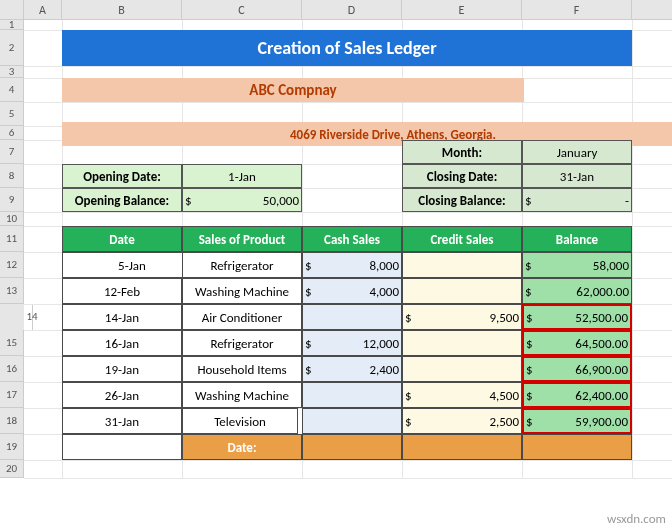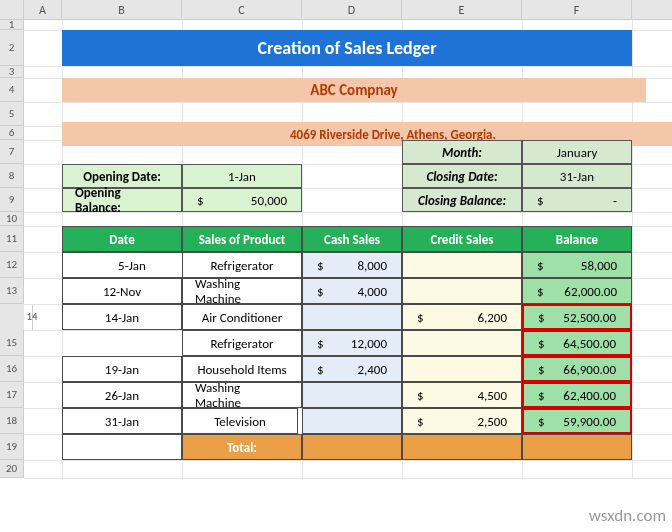--- a/index.html
+++ b/index.html
@@ -59,59 +59,59 @@
 .gridlines .gl-col {
   position: absolute; top:0; bottom:0; border-right:1px solid #e6e6e6;
 }
 .gridlines .gl-row {
   position: absolute; left:0; right:0; border-bottom:1px solid #e6e6e6;
 }
 .cell {
   position: absolute;
   display: flex;
   align-items: center;
-  padding: 0 12px;
+  padding: 0 0;
   border: 1px solid transparent;
 }
 .title-bar {
   background: #1f73d6;
   color: #fff;
   font-weight: bold;
   font-size: 18px;
   justify-content: center;
   border: 1px solid #1f73d6;
 }
 .company {
   background: #f4c7ab;
   color: #b33a00;
   font-weight: bold;
   justify-content: center;
   border:1px solid #f4c7ab;
 }
 .company-top { font-size: 15px; }
 .openbox { border:1px solid #555; justify-content:center; font-weight:bold; background:#d9f2d0; }
 .openval { border:1px solid #555; background:#d9f2d0; }
-.monthbox { border:1px solid #555; justify-content:center; font-weight:bold; background:#d6e8d0;font-style:italic; }
+.monthbox { border:1px solid #555; justify-content:center; font-weight:bold; background:#d6e8d0; }
 .monthval { border:1px solid #555; justify-content:center; background:#d6e8d0; }
 .th { background:#25b05a; color:#fff; font-weight:bold; justify-content:center; border:1px solid #4a4a4a;}
 .td { border:1px solid #4a4a4a; justify-content:center; background:#fff;}
 .td-amt { background:#fdf9e3; justify-content:space-between;}
 .td-amt.cash { background:#e3ecf7; }
 .td-amt.bal { background:#9fe0a9; }
 .td-total-label { background:#ea9e45; color:#fff; font-weight:bold; border:1px solid #4a4a4a; justify-content:center;}
 .td-total-blank { background:#ea9e45; border:1px solid #4a4a4a;}
 .redbox {
   border:2px solid #d40000 !important;
 }
 .money { display:flex; justify-content:space-between; width:100%; padding:0 2px;}
 .watermark {
   position:absolute;
   right:6px;
   bottom:6px;
-  font-size:17px;
+  font-size:13px;
   color:#999;
 }
 </style>
 </head>
 <body>
 <div class="wrapper">
 
 <div class="colhdr">
   <div class="corner"></div>
   <div class="ch" style="width:38px">A</div>
@@ -168,21 +168,21 @@
           <div class="gl-row" style="top: 284px;"></div>
           <div class="gl-row" style="top: 310px;"></div>
           <div class="gl-row" style="top: 336px;"></div>
           <div class="gl-row" style="top: 362px;"></div>
           <div class="gl-row" style="top: 388px;"></div>
           <div class="gl-row" style="top: 414px;"></div>
           <div class="gl-row" style="top: 440px;"></div>
           <div class="gl-row" style="top: 458px;"></div>
         </div>
   <div class="cell title-bar" style="left: 38px; top: 10px; width: 570px; height: 36px;">Creation of Sales Ledger</div>
-        <div class="cell company company-top" style="left: 38px; top: 58px; width: 584px; height: 24px;">ABC Compnay</div>
+        <div class="cell company company-top" style="left: 38px; top: 58px; width: 462px; height: 24px;">ABC Compnay</div>
         <div class="cell company" style="left: 38px; top: 82px; width: 662px; height: 24px; margin-top: 20px;">4069 Riverside Drive, Athens, Georgia.</div>
         <div class="cell monthbox" style="left: 378px; top: 120px; width: 120px; height: 24px;">Month:</div>
         <div class="cell monthval" style="left: 498px; top: 120px; width: 110px; height: 24px;">January</div>
         <div class="cell monthbox" style="left: 378px; top: 144px; width: 120px; height: 24px;">Closing Date:</div>
         <div class="cell monthval" style="left: 498px; top: 144px; width: 110px; height: 24px;">31-Jan</div>
         <div class="cell monthbox" style="left: 378px; top: 168px; width: 120px; height: 24px;">Closing Balance:</div>
         <div class="cell monthval" style="left: 498px; top: 168px; width: 110px; height: 24px;">
           <div class="money">
             <span>$</span>
             <span>-</span>
@@ -212,50 +212,51 @@
             <span>8,000</span>
           </div>
         </div>
         <div class="cell td td-amt" style="left: 378px; top: 232px; width: 120px; height: 26px;"></div>
         <div class="cell td td-amt bal" style="left: 498px; top: 232px; width: 110px; height: 26px;">
           <div class="money">
             <span>$</span>
             <span>58,000</span>
           </div>
         </div>
-        <div class="cell td" style="left: 38px; top: 258px; width: 120px; height: 26px;">12-Nov</div>
+        <div class="cell td" style="left: 38px; top: 258px; width: 120px; height: 26px;">12-Feb</div>
         <div class="cell td" style="left: 158px; top: 258px; width: 120px; height: 26px;">Washing Machine</div>
         <div class="cell td td-amt cash" style="left: 278px; top: 258px; width: 100px; height: 26px;">
           <div class="money">
             <span>$</span>
             <span>4,000</span>
           </div>
         </div>
         <div class="cell td td-amt" style="left: 378px; top: 258px; width: 120px; height: 26px;"></div>
         <div class="cell td td-amt bal" style="left: 498px; top: 258px; width: 110px; height: 26px;">
           <div class="money">
             <span>$</span>
             <span>62,000.00</span>
           </div>
         </div>
         <div class="cell td" style="left: 38px; top: 284px; width: 120px; height: 26px;">14-Jan</div>
         <div class="cell td" style="left: 158px; top: 284px; width: 120px; height: 26px;">Air Conditioner</div>
         <div class="cell td td-amt cash" style="left: 278px; top: 284px; width: 100px; height: 26px;"></div>
         <div class="cell td td-amt" style="left: 378px; top: 284px; width: 120px; height: 26px;">
           <div class="money">
             <span>$</span>
-            <span>6,200</span>
+            <span>9,500</span>
           </div>
         </div>
         <div class="cell td td-amt bal redbox" style="left: 498px; top: 284px; width: 110px; height: 26px;">
           <div class="money">
             <span>$</span>
             <span>52,500.00</span>
           </div>
         </div>
+        <div class="cell td" style="left: 38px; top: 310px; width: 120px; height: 26px;">16-Jan</div>
         <div class="cell td" style="left: 158px; top: 310px; width: 120px; height: 26px;">Refrigerator</div>
         <div class="cell td td-amt cash" style="left: 278px; top: 310px; width: 100px; height: 26px;">
           <div class="money">
             <span>$</span>
             <span>12,000</span>
           </div>
         </div>
         <div class="cell td td-amt" style="left: 378px; top: 310px; width: 120px; height: 26px;"></div>
         <div class="cell td td-amt bal redbox" style="left: 498px; top: 310px; width: 110px; height: 26px;">
           <div class="money">
@@ -302,21 +303,21 @@
             <span>2,500</span>
           </div>
         </div>
         <div class="cell td td-amt bal redbox" style="left: 498px; top: 388px; width: 110px; height: 26px;">
           <div class="money">
             <span>$</span>
             <span>59,900.00</span>
           </div>
         </div>
         <div class="cell td" style="left: 38px; top: 414px; width: 120px; height: 26px;"></div>
-        <div class="cell td-total-label" style="left: 158px; top: 414px; width: 120px; height: 26px;">Total:</div>
+        <div class="cell td-total-label" style="left: 158px; top: 414px; width: 120px; height: 26px;">Date:</div>
         <div class="cell td-total-blank" style="left: 278px; top: 414px; width: 100px; height: 26px;"></div>
         <div class="cell td-total-blank" style="left: 378px; top: 414px; width: 120px; height: 26px;"></div>
         <div class="cell td-total-blank" style="left: 498px; top: 414px; width: 110px; height: 26px;"></div>
       </div>
 </div>
 
 <div class="watermark">wsxdn.com</div>
 
 </div>
 

